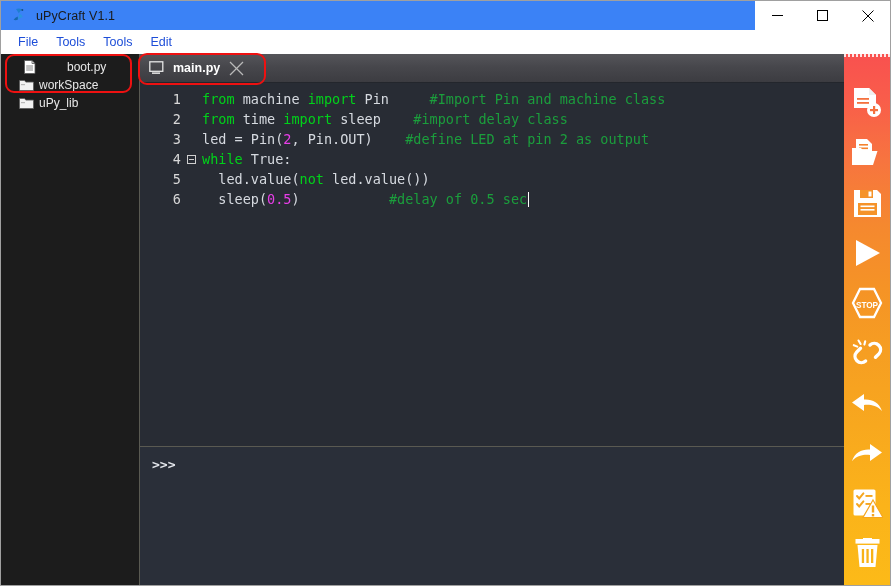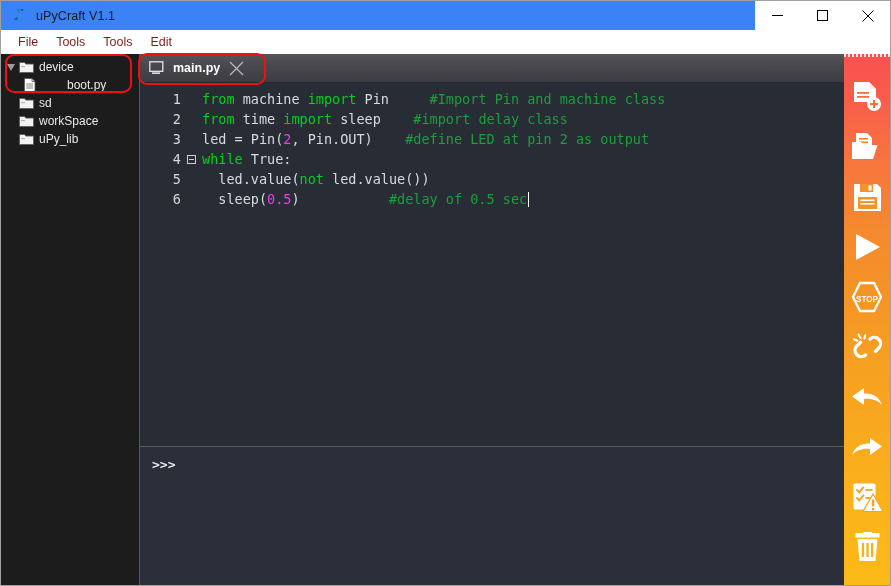--- a/index.html
+++ b/index.html
@@ -41,21 +41,21 @@
 
   
   .menubar {
     height: 23px; min-height: 23px;
     background: #ffffff;
     display: flex; align-items: center;
     padding-left: 8px;
     border-bottom: 1px solid #ffffff;
   }
   .menu-item {
-    font-size: 12.5px; color: #7f1d1d;
+    font-size: 12.5px; color: #1d4ed8;
     padding: 2px 9px; cursor: default;
   }
 
   
   .body-row { flex: 1; display: flex; min-height: 0; }
 
   
   .sidebar {
     width: 139px; min-width: 139px;
     background: #1c1c1c;
@@ -185,21 +185,21 @@
 
   
   .toolbar {
     width: 46px; min-width: 46px;
     background: linear-gradient(180deg,
       #f9514f 0%, #f95c4b 8%, #f7743f 20%,
       #f5882f 32%, #f59326 44%, #f69e22 56%,
       #f8a81e 70%, #fbb31a 85%, #fcba18 100%);
     display: flex; flex-direction: column;
     align-items: center;
-    padding-top: 18px;
+    padding-top: 24px;
     position: relative;
   }
   .toolbar::before {
     content: ""; position: absolute; left: 0; top: 0;
     width: 100%; height: 3px;
     background: repeating-linear-gradient(90deg,
       #ffffff 0px, #ffffff 2px, transparent 2px, transparent 4px);
     opacity: .85;
   }
   .tb-btn {
@@ -249,60 +249,34 @@
     <div class="menu-item">File</div>
     <div class="menu-item">Tools</div>
     <div class="menu-item">Tools</div>
     <div class="menu-item">Edit</div>
   </div>
 
   <div class="body-row">
 
     <div class="sidebar">
 
-      <div class="tree-row">
-        <span class="twisty">
-          <svg width="9" height="9" viewBox="0 0 9 9">
-              <polygon points="0,1 8,1 4,8" fill="#9a9a9a"></polygon>
-            </svg>
-        </span>
-        <span class="ic">
-          <svg width="15" height="12" viewBox="0 0 15 12">
-            <path d="M0.5 1.5 h5 l1.3 1.6 h7.7 v8.4 h-14z" fill="#f2f2f2" stroke="#5a5a5a" stroke-width="0.8"></path>
-            <rect x="2" y="5" width="4" height="1.2" fill="#b8b8b8"></rect>
-          </svg>
-        </span>
-        <span class="tree-label">device</span>
-      </div>
 
       <div class="tree-row indent1">
         <span class="ic">
           <svg width="12" height="14" viewBox="0 0 12 14">
             <path d="M0.5 0.5 h7.5 l3 3 v10 h-10.5z" fill="#ffffff" stroke="#555" stroke-width="0.8"></path>
             <path d="M8 0.5 v3 h3" fill="none" stroke="#555" stroke-width="0.8"></path>
             <line x1="2.2" y1="6" x2="9" y2="6" stroke="#666" stroke-width="0.8"></line>
             <line x1="2.2" y1="8" x2="9" y2="8" stroke="#666" stroke-width="0.8"></line>
             <line x1="2.2" y1="10" x2="9" y2="10" stroke="#666" stroke-width="0.8"></line>
           </svg>
         </span>
         <span class="tree-label">boot.py</span>
       </div>
 
-      <div class="tree-row">
-        <span class="twisty empty">
-          <svg width="9" height="9" viewBox="0 0 9 9"></svg>
-        </span>
-        <span class="ic">
-          <svg width="15" height="12" viewBox="0 0 15 12">
-            <path d="M0.5 1.5 h5 l1.3 1.6 h7.7 v8.4 h-14z" fill="#f2f2f2" stroke="#5a5a5a" stroke-width="0.8"></path>
-            <rect x="2" y="5" width="4" height="1.2" fill="#b8b8b8"></rect>
-          </svg>
-        </span>
-        <span class="tree-label">sd</span>
-      </div>
 
       <div class="tree-row">
         <span class="twisty empty">
           <svg width="9" height="9" viewBox="0 0 9 9"></svg>
         </span>
         <span class="ic">
           <svg width="15" height="12" viewBox="0 0 15 12">
             <path d="M0.5 1.5 h5 l1.3 1.6 h7.7 v8.4 h-14z" fill="#f2f2f2" stroke="#5a5a5a" stroke-width="0.8"></path>
             <rect x="2" y="5" width="4" height="1.2" fill="#b8b8b8"></rect>
           </svg>

